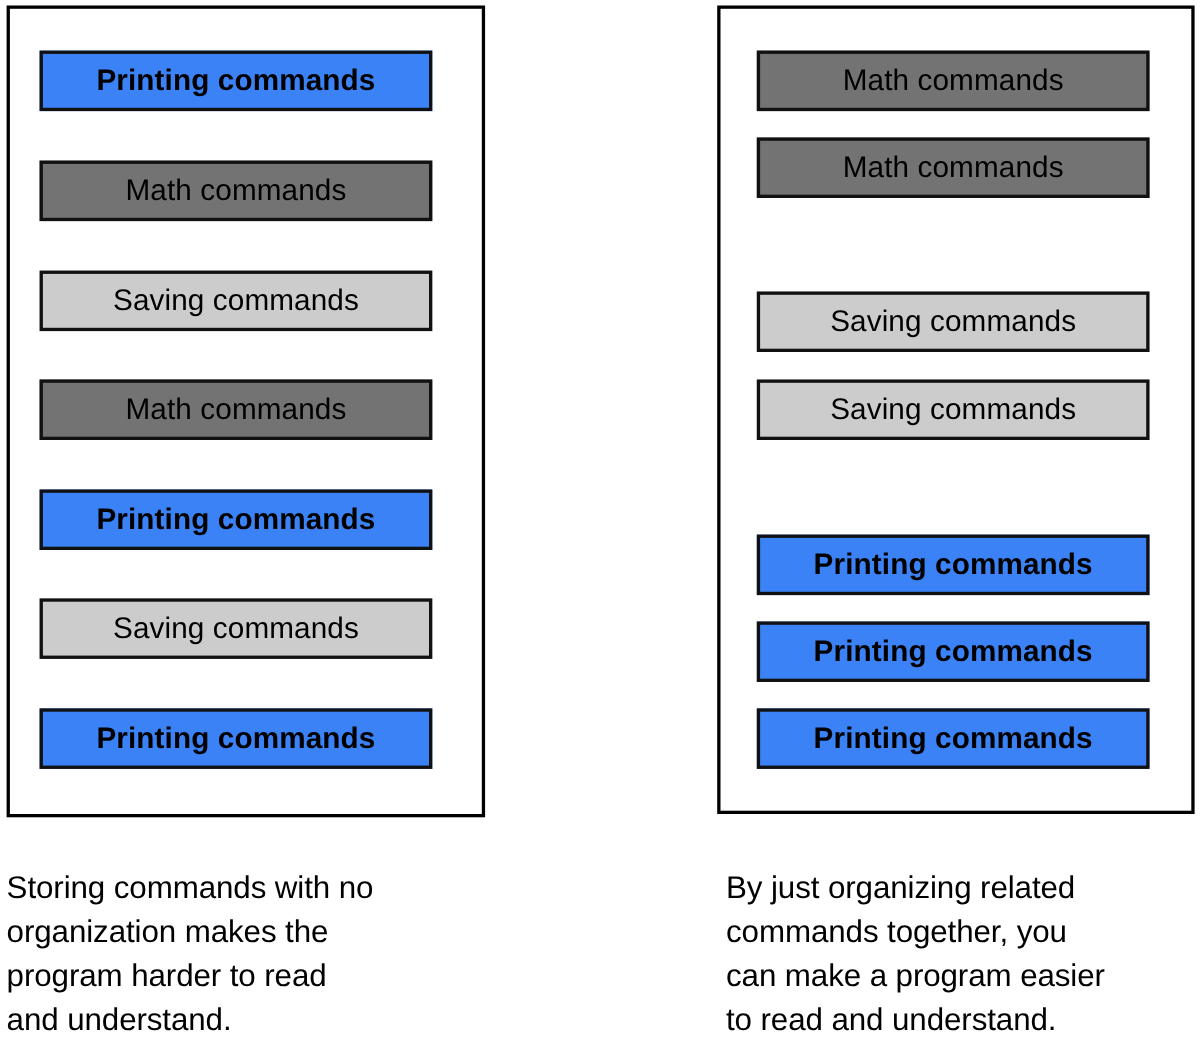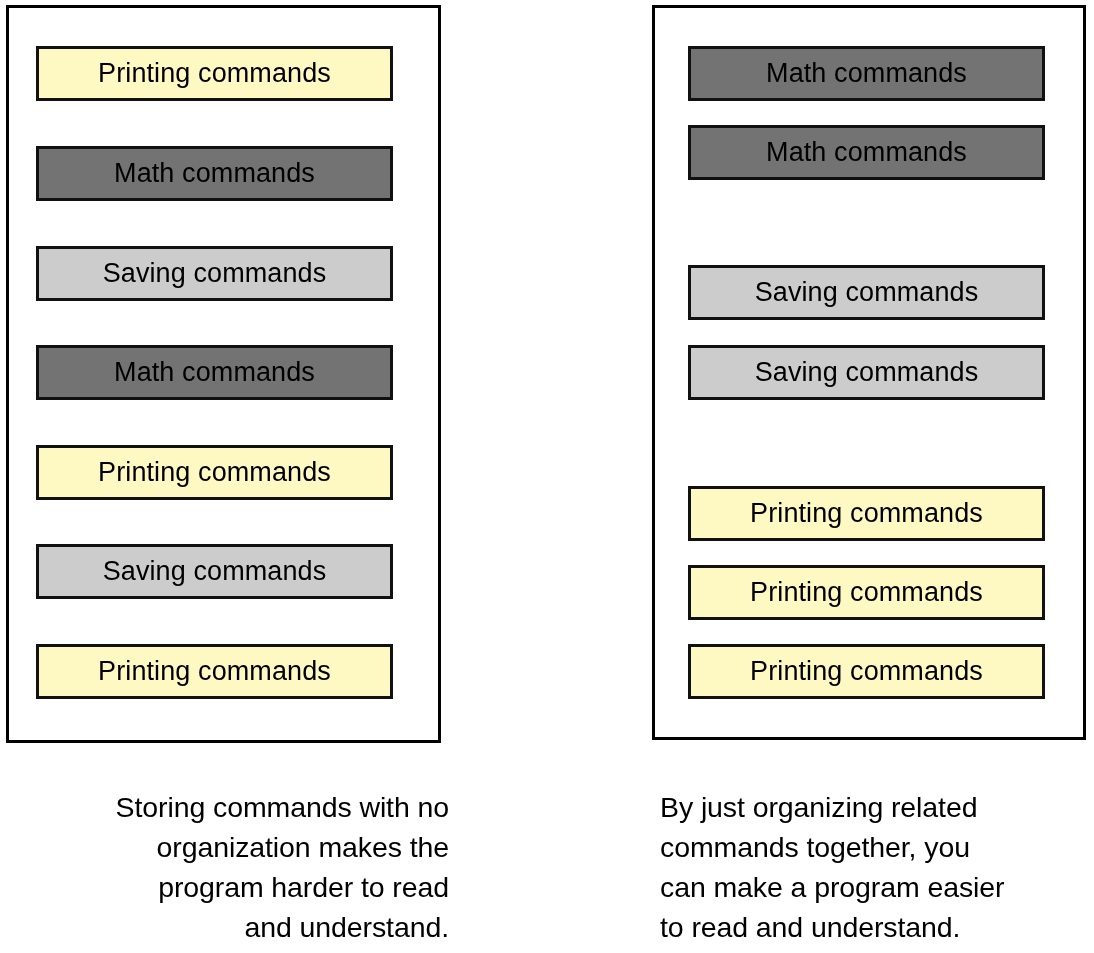--- a/index.html
+++ b/index.html
@@ -47,21 +47,21 @@
     box-sizing: border-box;
     border: 3px solid #111111;
     display: flex;
     align-items: center;
     justify-content: center;
     font-size: 27px;
     color: #000000;
     letter-spacing: 0.1px;
     line-height: 1;
   }
-  .box-printing { background: #fef9c3; }
+  .box-printing { background: #3b82f6; font-weight: bold; }
   .box-saving   { background: #cccccc; }
   .box-math     { background: #737373; }
 
   .column.left .box {
     left: 36px;
     width: 357px;
     height: 55px;
   }
   .column.right .box {
     left: 42px;
@@ -71,21 +71,21 @@
 
   
   .caption {
     position: absolute;
     font-size: 28.5px;
     line-height: 40px;
     color: #000000;
     white-space: pre-line;
     letter-spacing: -0.1px;
   }
-  .column.left .caption  { left: 19px; top: 787px; width: 430px; text-align: right; }
+  .column.left .caption  { left: 6px; top: 787px; width: 430px; }
   .column.right .caption { left: 14px; top: 787px; width: 440px; }
 </style>
 </head>
 <body>
 
 <div class="figure">
 
   <div class="column left">
     <div class="panel" id="panel-left"></div>
     <div class="caption">Storing commands with no

